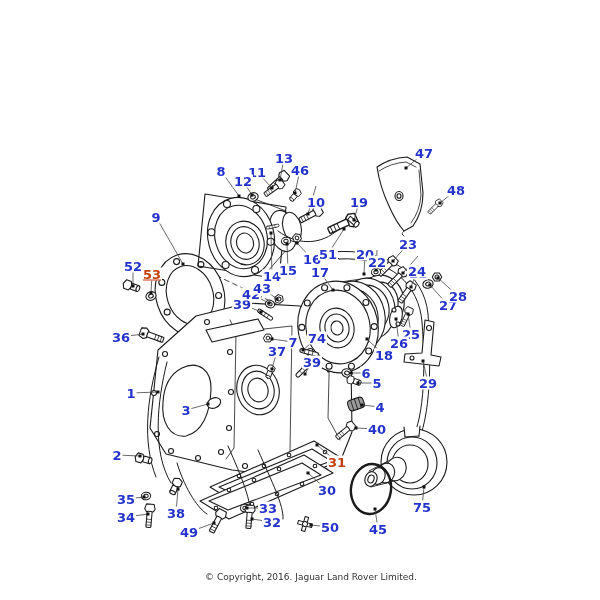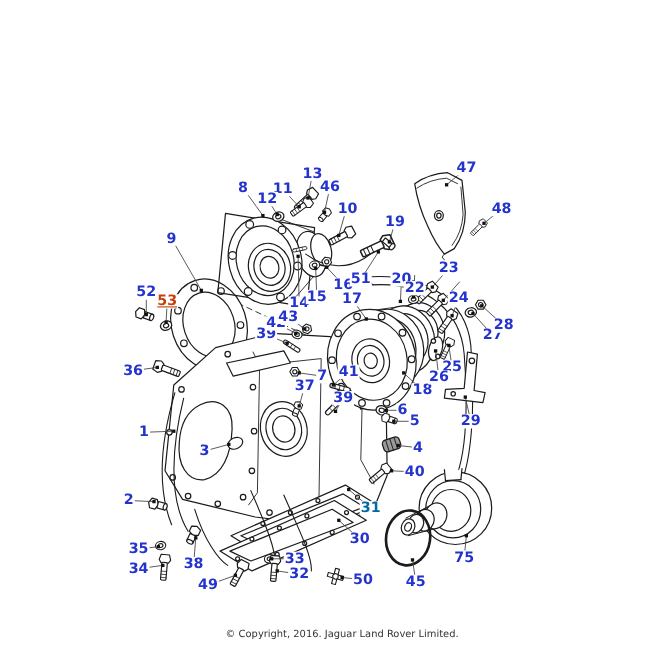--- a/index.html
+++ b/index.html
@@ -394,53 +394,53 @@
   <div id="callout-layer">
       <div class="callout" style="left: 131px; top: 393px; color: rgb(36, 51, 204);">1</div>
       <div class="callout" style="left: 117px; top: 455px; color: rgb(36, 51, 204);">2</div>
       <div class="callout" style="left: 186px; top: 410px; color: rgb(36, 51, 204);">3</div>
       <div class="callout" style="left: 380px; top: 407px; color: rgb(36, 51, 204);">4</div>
       <div class="callout" style="left: 377px; top: 383px; color: rgb(36, 51, 204);">5</div>
       <div class="callout" style="left: 366px; top: 373px; color: rgb(36, 51, 204);">6</div>
       <div class="callout" style="left: 293px; top: 342px; color: rgb(36, 51, 204);">7</div>
       <div class="callout" style="left: 221px; top: 171px; color: rgb(36, 51, 204);">8</div>
       <div class="callout" style="left: 156px; top: 217px; color: rgb(36, 51, 204);">9</div>
-      <div class="callout" style="left: 316px; top: 190px; color: rgb(36, 51, 204); text-align: right;">10</div>
+      <div class="callout" style="left: 316px; top: 202px; color: rgb(36, 51, 204); text-align: right;">10</div>
       <div class="callout" style="left: 257px; top: 172px; color: rgb(36, 51, 204);">11</div>
       <div class="callout" style="left: 243px; top: 181px; color: rgb(36, 51, 204);">12</div>
       <div class="callout" style="left: 284px; top: 158px; color: rgb(36, 51, 204);">13</div>
       <div class="callout" style="left: 272px; top: 276px; color: rgb(36, 51, 204);">14</div>
       <div class="callout" style="left: 288px; top: 270px; color: rgb(36, 51, 204);">15</div>
       <div class="callout" style="left: 312px; top: 259px; color: rgb(36, 51, 204);">16</div>
       <div class="callout" style="left: 320px; top: 272px; color: rgb(36, 51, 204);">17</div>
       <div class="callout" style="left: 384px; top: 355px; color: rgb(36, 51, 204);">18</div>
       <div class="callout" style="left: 359px; top: 202px; color: rgb(36, 51, 204);">19</div>
       <div class="callout" style="left: 365px; top: 254px; color: rgb(36, 51, 204);">20</div>
       <div class="callout" style="left: 418px; top: 256px; color: rgb(36, 51, 204); margin-top: 17px;">21</div>
       <div class="callout" style="left: 377px; top: 250px; color: rgb(36, 51, 204); margin-top: 12px;">22</div>
       <div class="callout" style="left: 408px; top: 244px; color: rgb(36, 51, 204);">23</div>
       <div class="callout" style="left: 417px; top: 271px; color: rgb(36, 51, 204);">24</div>
       <div class="callout" style="left: 411px; top: 334px; color: rgb(36, 51, 204);">25</div>
       <div class="callout" style="left: 399px; top: 343px; color: rgb(36, 51, 204);">26</div>
       <div class="callout" style="left: 448px; top: 305px; color: rgb(36, 51, 204);">27</div>
       <div class="callout" style="left: 458px; top: 296px; color: rgb(36, 51, 204);">28</div>
       <div class="callout" style="left: 428px; top: 383px; color: rgb(36, 51, 204);">29</div>
       <div class="callout" style="left: 327px; top: 490px; color: rgb(36, 51, 204);">30</div>
-      <div class="callout" style="left: 337px; top: 462px; color: #0369a1;">31</div>
+      <div class="callout" style="left: 337px; top: 462px; color: #c2410c;">31</div>
       <div class="callout" style="left: 272px; top: 522px; color: rgb(36, 51, 204);">32</div>
       <div class="callout" style="left: 268px; top: 508px; color: rgb(36, 51, 204);">33</div>
       <div class="callout" style="left: 126px; top: 517px; color: rgb(36, 51, 204);">34</div>
       <div class="callout" style="left: 126px; top: 499px; color: rgb(36, 51, 204);">35</div>
       <div class="callout" style="left: 121px; top: 337px; color: rgb(36, 51, 204);">36</div>
       <div class="callout" style="left: 277px; top: 351px; color: rgb(36, 51, 204);">37</div>
       <div class="callout" style="left: 176px; top: 513px; color: rgb(36, 51, 204);">38</div>
       <div class="callout" style="left: 242px; top: 304px; color: rgb(36, 51, 204);">39</div>
       <div class="callout" style="left: 312px; top: 362px; color: rgb(36, 51, 204);">39</div>
       <div class="callout" style="left: 377px; top: 429px; color: rgb(36, 51, 204);">40</div>
-      <div class="callout" style="left: 317px; top: 338px; color: rgb(36, 51, 204);">41</div>
+      <div class="callout" style="left: 317px; top: 338px; color: rgb(36, 51, 204);">74</div>
       <div class="callout" style="left: 251px; top: 294px; color: rgb(36, 51, 204);">42</div>
       <div class="callout" style="left: 262px; top: 288px; color: rgb(36, 51, 204);">43</div>
       <div class="callout" style="left: 422px; top: 507px; color: rgb(36, 51, 204);">75</div>
       <div class="callout" style="left: 378px; top: 529px; color: rgb(36, 51, 204); text-align: right;">45</div>
       <div class="callout" style="left: 300px; top: 170px; color: rgb(36, 51, 204);">46</div>
       <div class="callout" style="left: 424px; top: 153px; color: rgb(36, 51, 204);">47</div>
       <div class="callout" style="left: 456px; top: 190px; color: rgb(36, 51, 204);">48</div>
       <div class="callout" style="left: 189px; top: 532px; color: rgb(36, 51, 204);">49</div>
       <div class="callout" style="left: 330px; top: 527px; color: rgb(36, 51, 204);">50</div>
       <div class="callout" style="left: 328px; top: 254px; color: rgb(36, 51, 204);">51</div>

